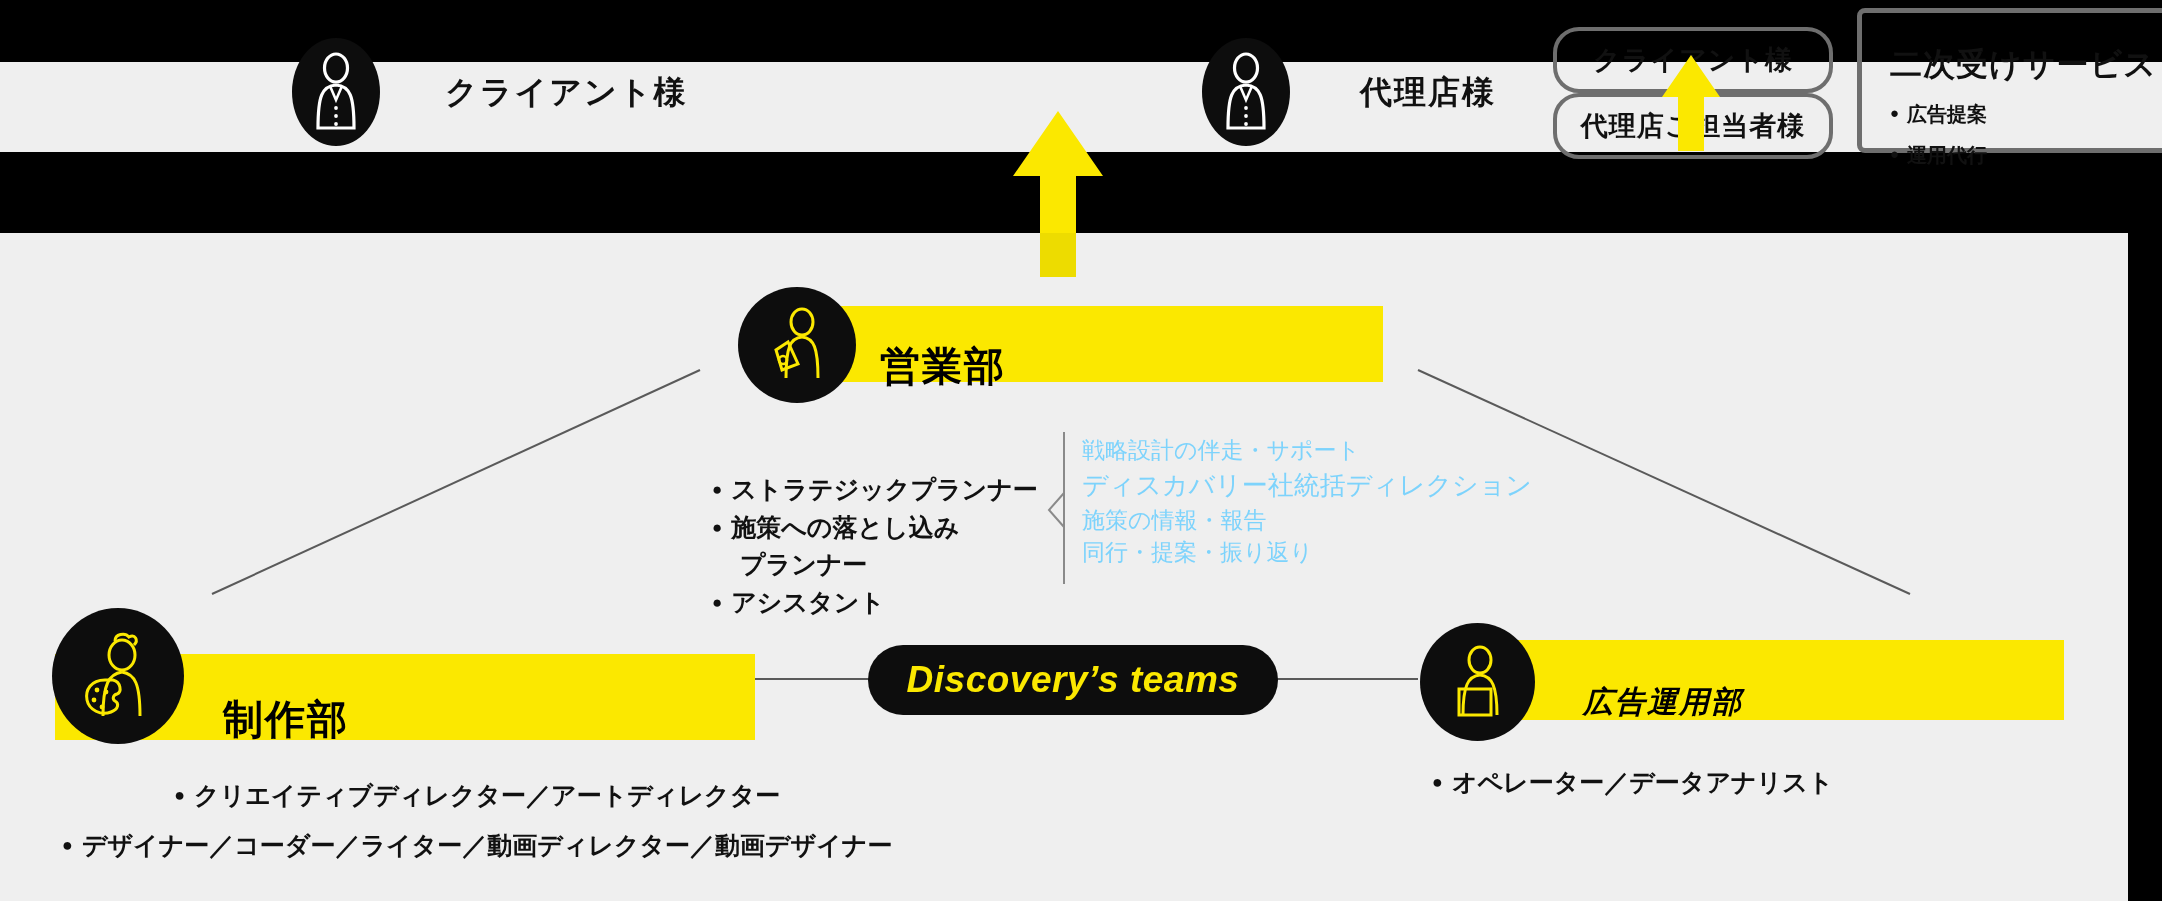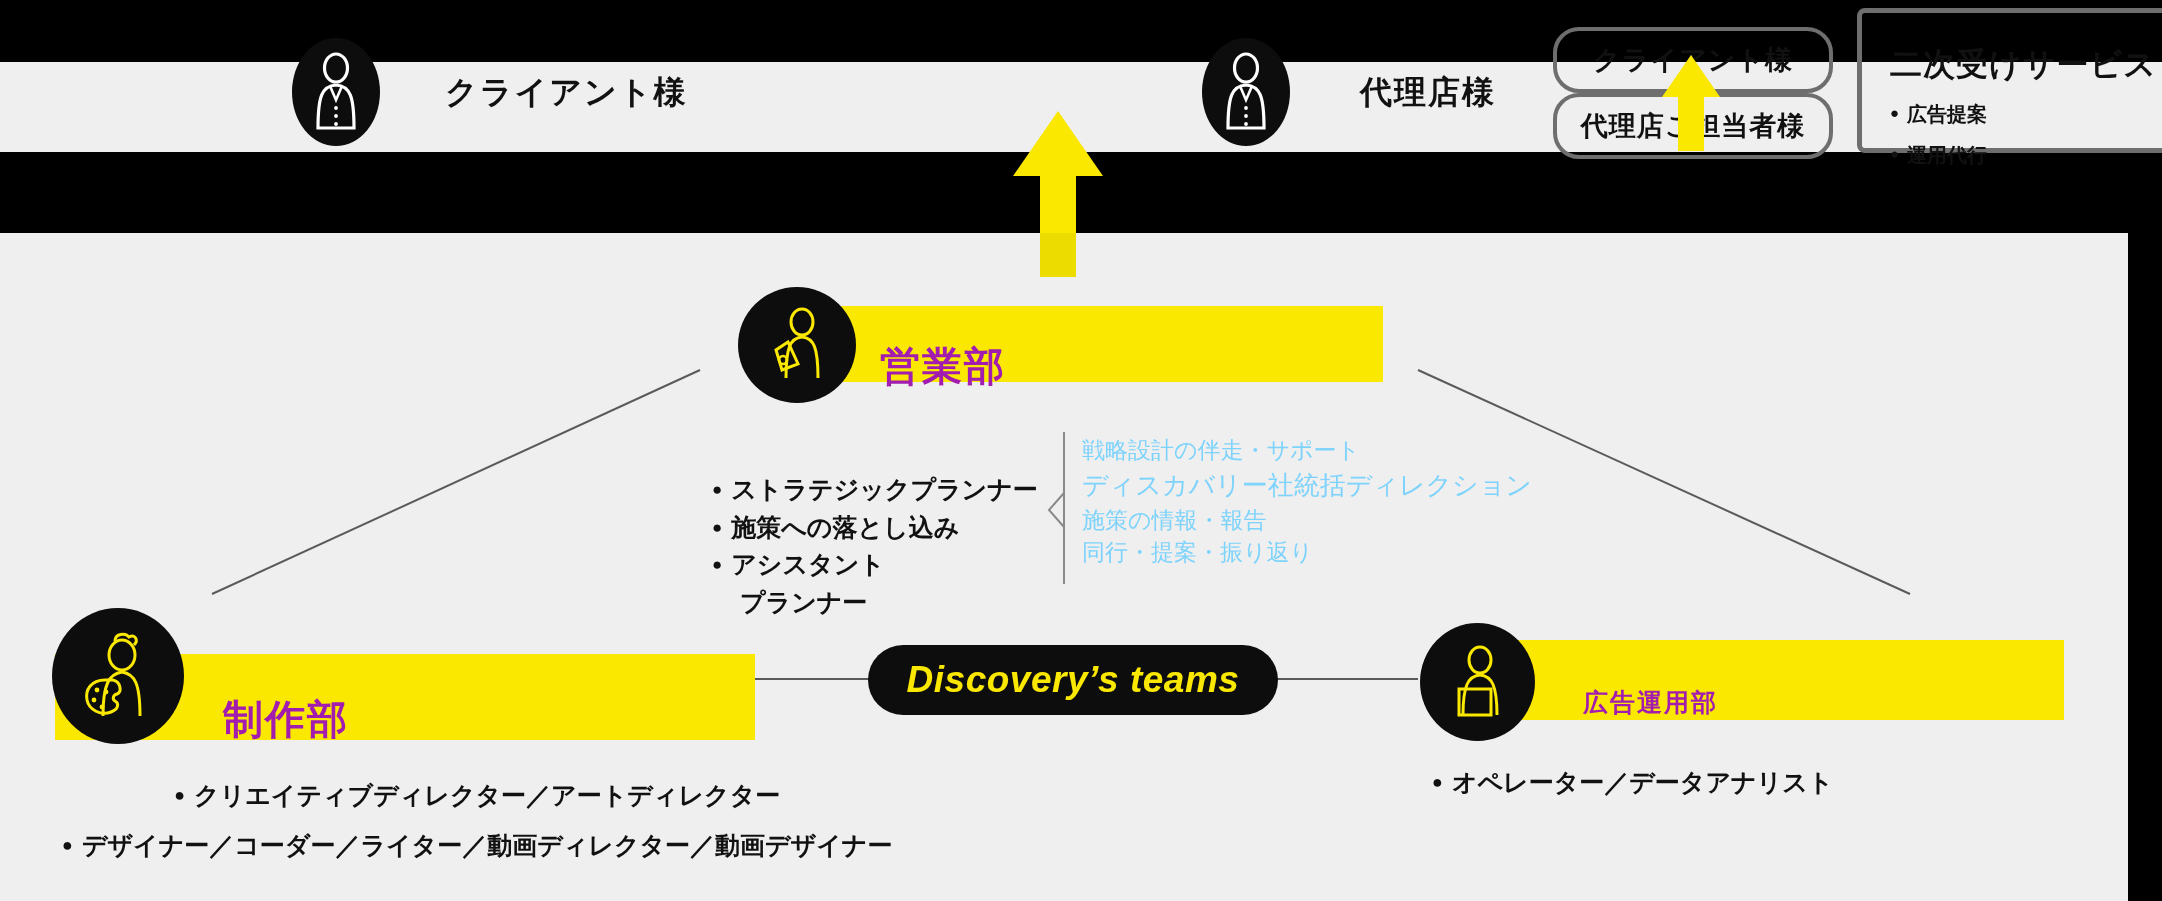--- a/index.html
+++ b/index.html
@@ -115,27 +115,28 @@
   
   .dept-bar {
     position: absolute;
     background: #fbe800;
     display: flex;
     align-items: center;
   }
   .dept-title {
     font-size: 40px;
     font-weight: 700;
-    color: #a21caf;
+    color: #000000;
     letter-spacing: 2px;
     white-space: nowrap;
     margin-top: 44px;
   }
   .dept-title.small {
-    font-size: 25px;
+    font-size: 30px;
+    font-style: italic;
   }
 
   .dept-list {
     position: absolute;
   }
   .dept-list .li {
     font-size: 25px;
     font-weight: 700;
     color: #111111;
     white-space: nowrap;
@@ -295,25 +296,25 @@
     </svg>
   </div>
 
   <div class="roles-list" style="left:712px; top:437px;margin-top:34px;">
     <div class="li">
       <span class="dot">●</span><span>ストラテジックプランナー</span>
     </div>
     <div class="li">
       <span class="dot">●</span><span>施策への落とし込み</span>
     </div>
-    <div class="li">
-      <span class="dot">●</span><span>アシスタント</span>
-    </div>
     <div class="li indent">
       <span>プランナー</span>
+    </div>
+    <div class="li">
+      <span class="dot">●</span><span>アシスタント</span>
     </div>
   </div>
 
   <div class="vert-rule" style="left:1063px; top:432px; height:152px;"></div>
   <svg style="position:absolute; left:1046px; top:492px; width:20px; height:36px;" viewBox="0 0 20 36">
     <path d="M18 1 L3 18 L18 35" fill="none" stroke="#8a8a8a" stroke-width="2"></path>
   </svg>
 
   <div class="services-list" style="left:1082px; top:434px;">
     <div class="li">戦略設計の伴走・サポート</div>

